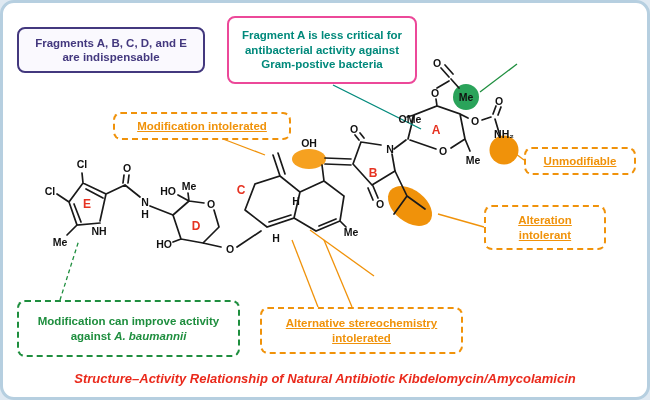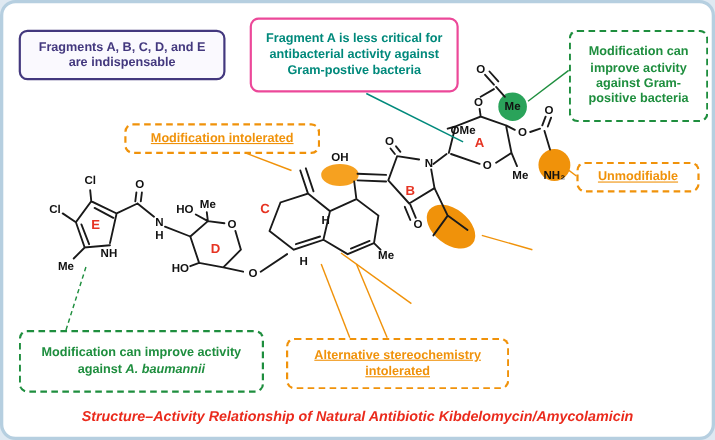--- a/index.html
+++ b/index.html
@@ -97,41 +97,41 @@
       <span class="atom-label ring-letter" style="left: 238px; top: 187px;">C</span>
       <span class="atom-label" style="left: 293px; top: 198px;">H</span>
       <span class="atom-label" style="left: 273px; top: 235px;">H</span>
       <span class="atom-label" style="left: 348px; top: 229px;">Me</span>
       <span class="atom-label" style="left: 306px; top: 140px;">OH</span>
       <span class="atom-label" style="left: 351px; top: 126px;">O</span>
       <span class="atom-label" style="left: 387px; top: 146px;">N</span>
       <span class="atom-label ring-letter" style="left: 370px; top: 170px;">B</span>
       <span class="atom-label" style="left: 377px; top: 201px;">O</span>
       <span class="atom-label ring-letter" style="left: 433px; top: 127px;">A</span>
-      <span class="atom-label" style="left: 418px; top: 116px;">OMe</span>
+      <span class="atom-label" style="left: 407px; top: 116px;">OMe</span>
       <span class="atom-label" style="left: 440px; top: 148px;">O</span>
       <span class="atom-label" style="left: 470px; top: 157px;">Me</span>
       <span class="atom-label" style="left: 432px; top: 90px;">O</span>
       <span class="atom-label" style="left: 434px; top: 60px;">O</span>
       <span class="atom-label" style="left: 463px; top: 94px;">Me</span>
       <span class="atom-label" style="left: 472px; top: 118px;">O</span>
       <span class="atom-label" style="left: 496px; top: 98px;">O</span>
-      <span class="atom-label" style="left: 501px; top: 157px;">NH₂</span>
+      <span class="atom-label" style="left: 501px; top: 131px;">NH₂</span>
     </div>
 
   <div class="callout purple" style="left:14px;top:24px;width:188px;height:46px;">Fragments A, B, C, D, and E are indispensable</div>
 
   <div class="callout teal" style="left:224px;top:13px;width:190px;height:68px;">Fragment A is less critical for antibacterial activity against Gram-postive bacteria</div>
 
-  <div class="callout greenb" style="left:514px;top:24px;width:127px;height:84px;">Modification can improve activity against Gram-positive bacteria</div>
 
   <div class="callout orangeb nowrap" style="left:110px;top:109px;width:178px;height:28px;">Modification intolerated</div>
 
   <div class="callout orangeb nowrap" style="left:521px;top:144px;width:112px;height:28px;text-align:center;">Unmodifiable</div>
 
+  <div class="callout orangeb" style="left:481px;top:202px;width:122px;height:45px;">Alteration intolerant</div>
 
 
   <div class="callout greenb" style="left:14px;top:297px;width:223px;height:57px;">
     <span><span>Modification can improve activity against </span><i>A. baumannii</i></span>
   </div>
 
   <div class="callout orangeb" style="left:257px;top:304px;width:203px;height:47px;">Alternative stereochemistry intolerated</div>
 
   <div class="fig-title">Structure–Activity Relationship of Natural Antibiotic Kibdelomycin/Amycolamicin</div>
 </div>

